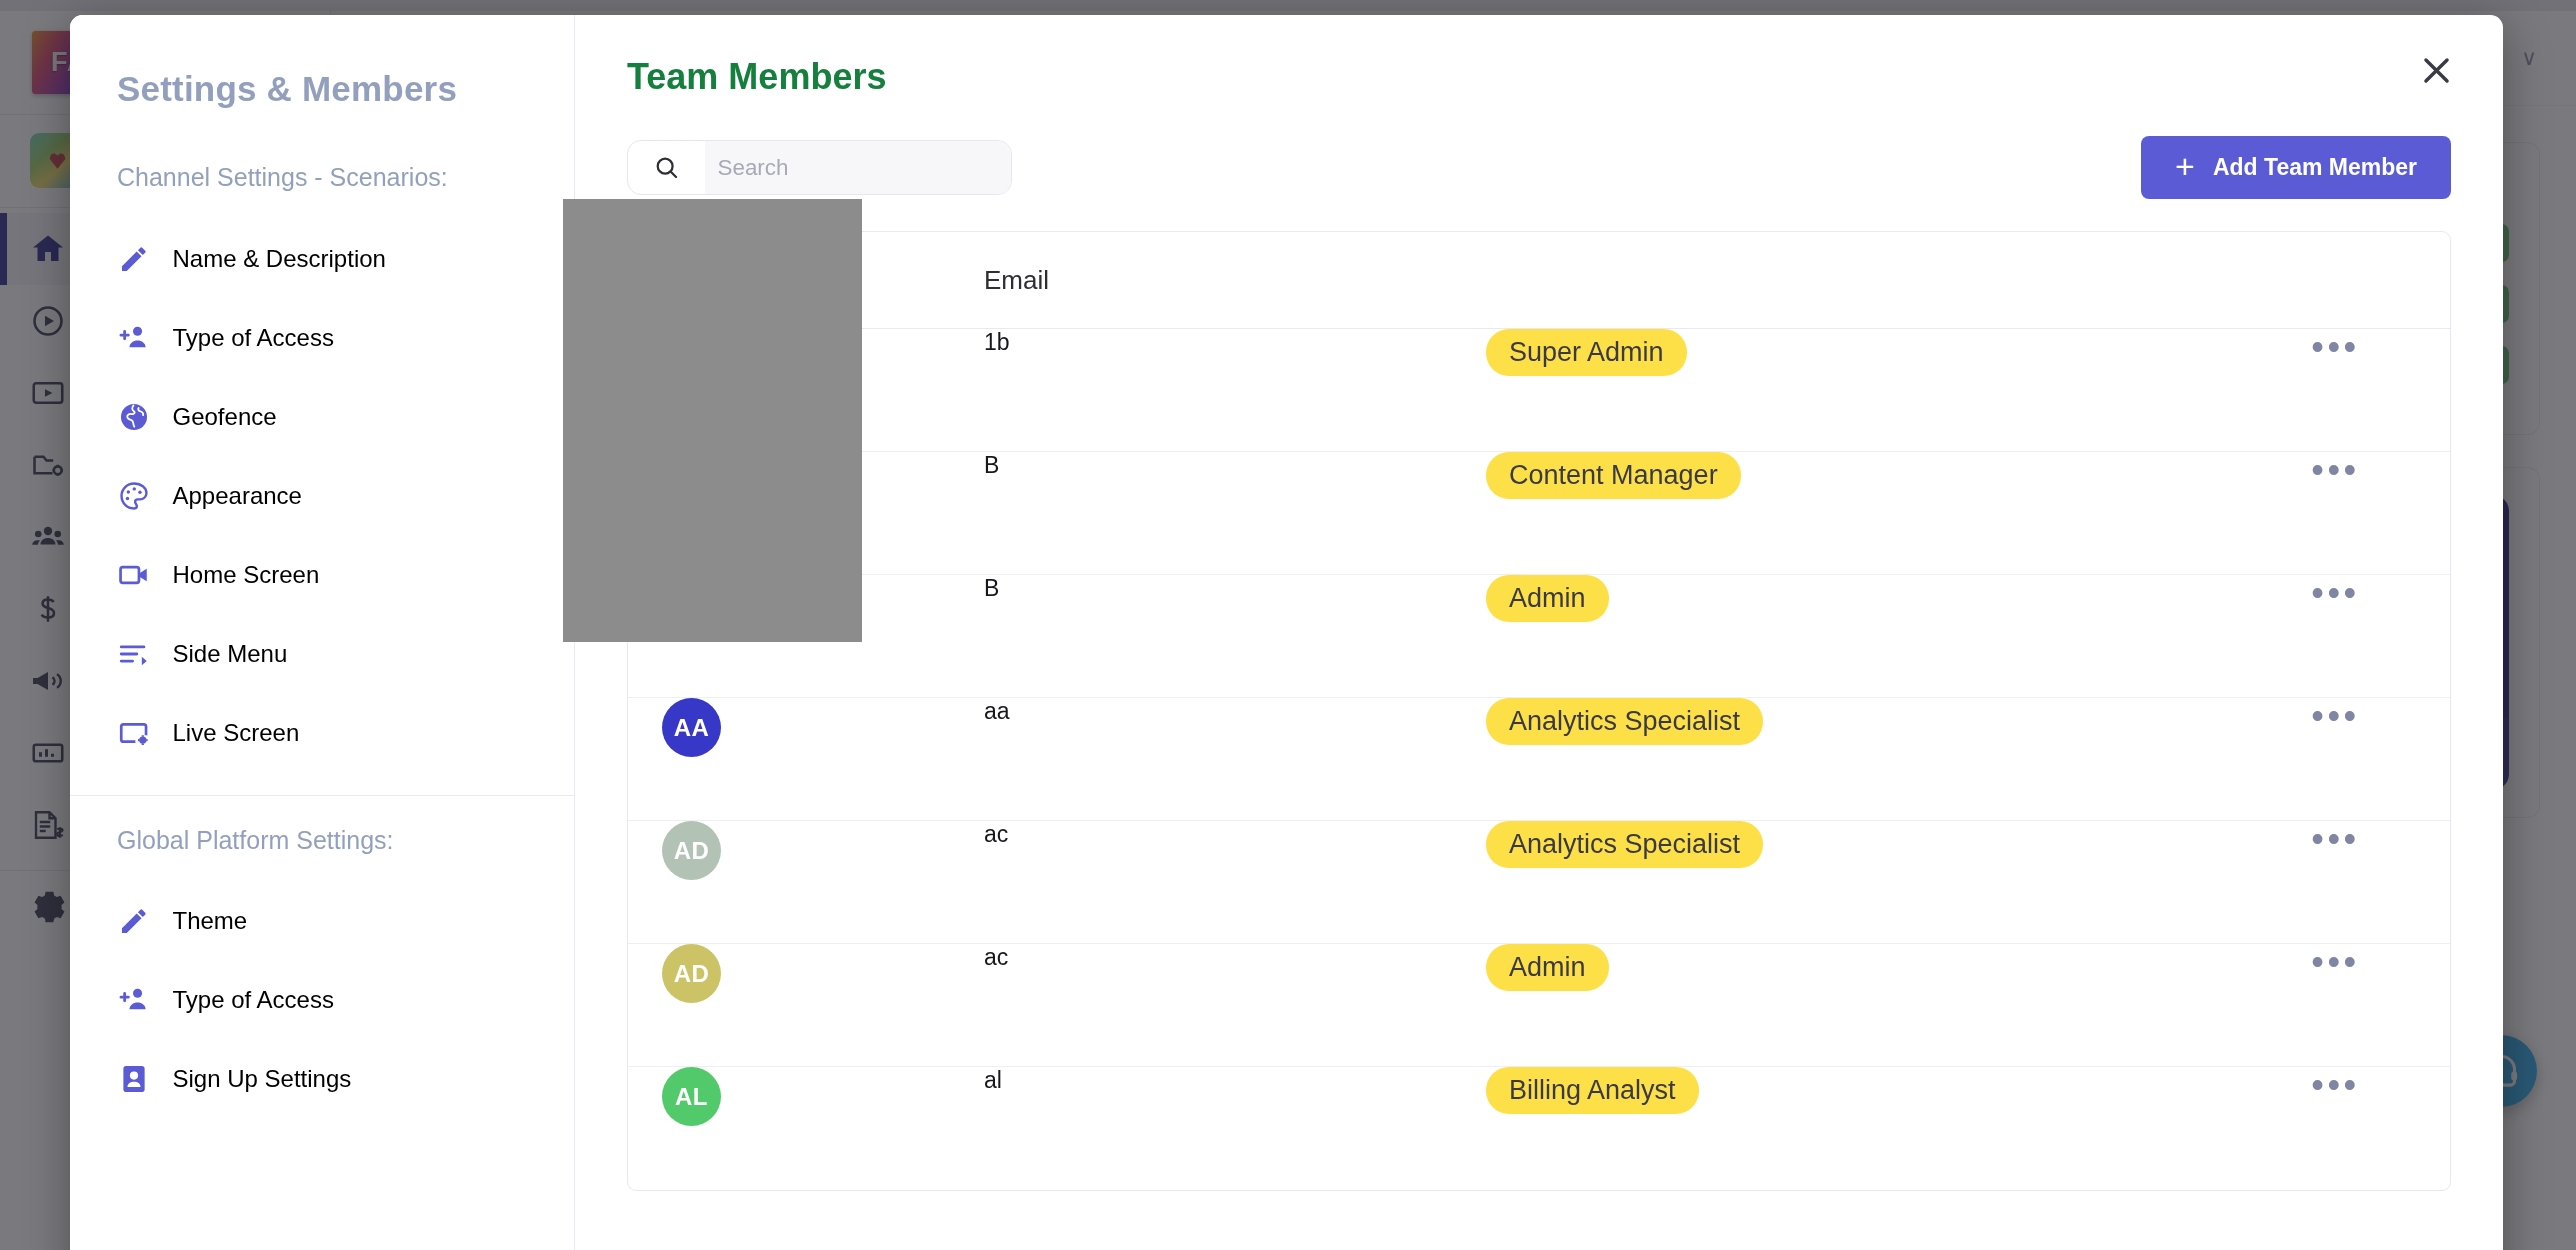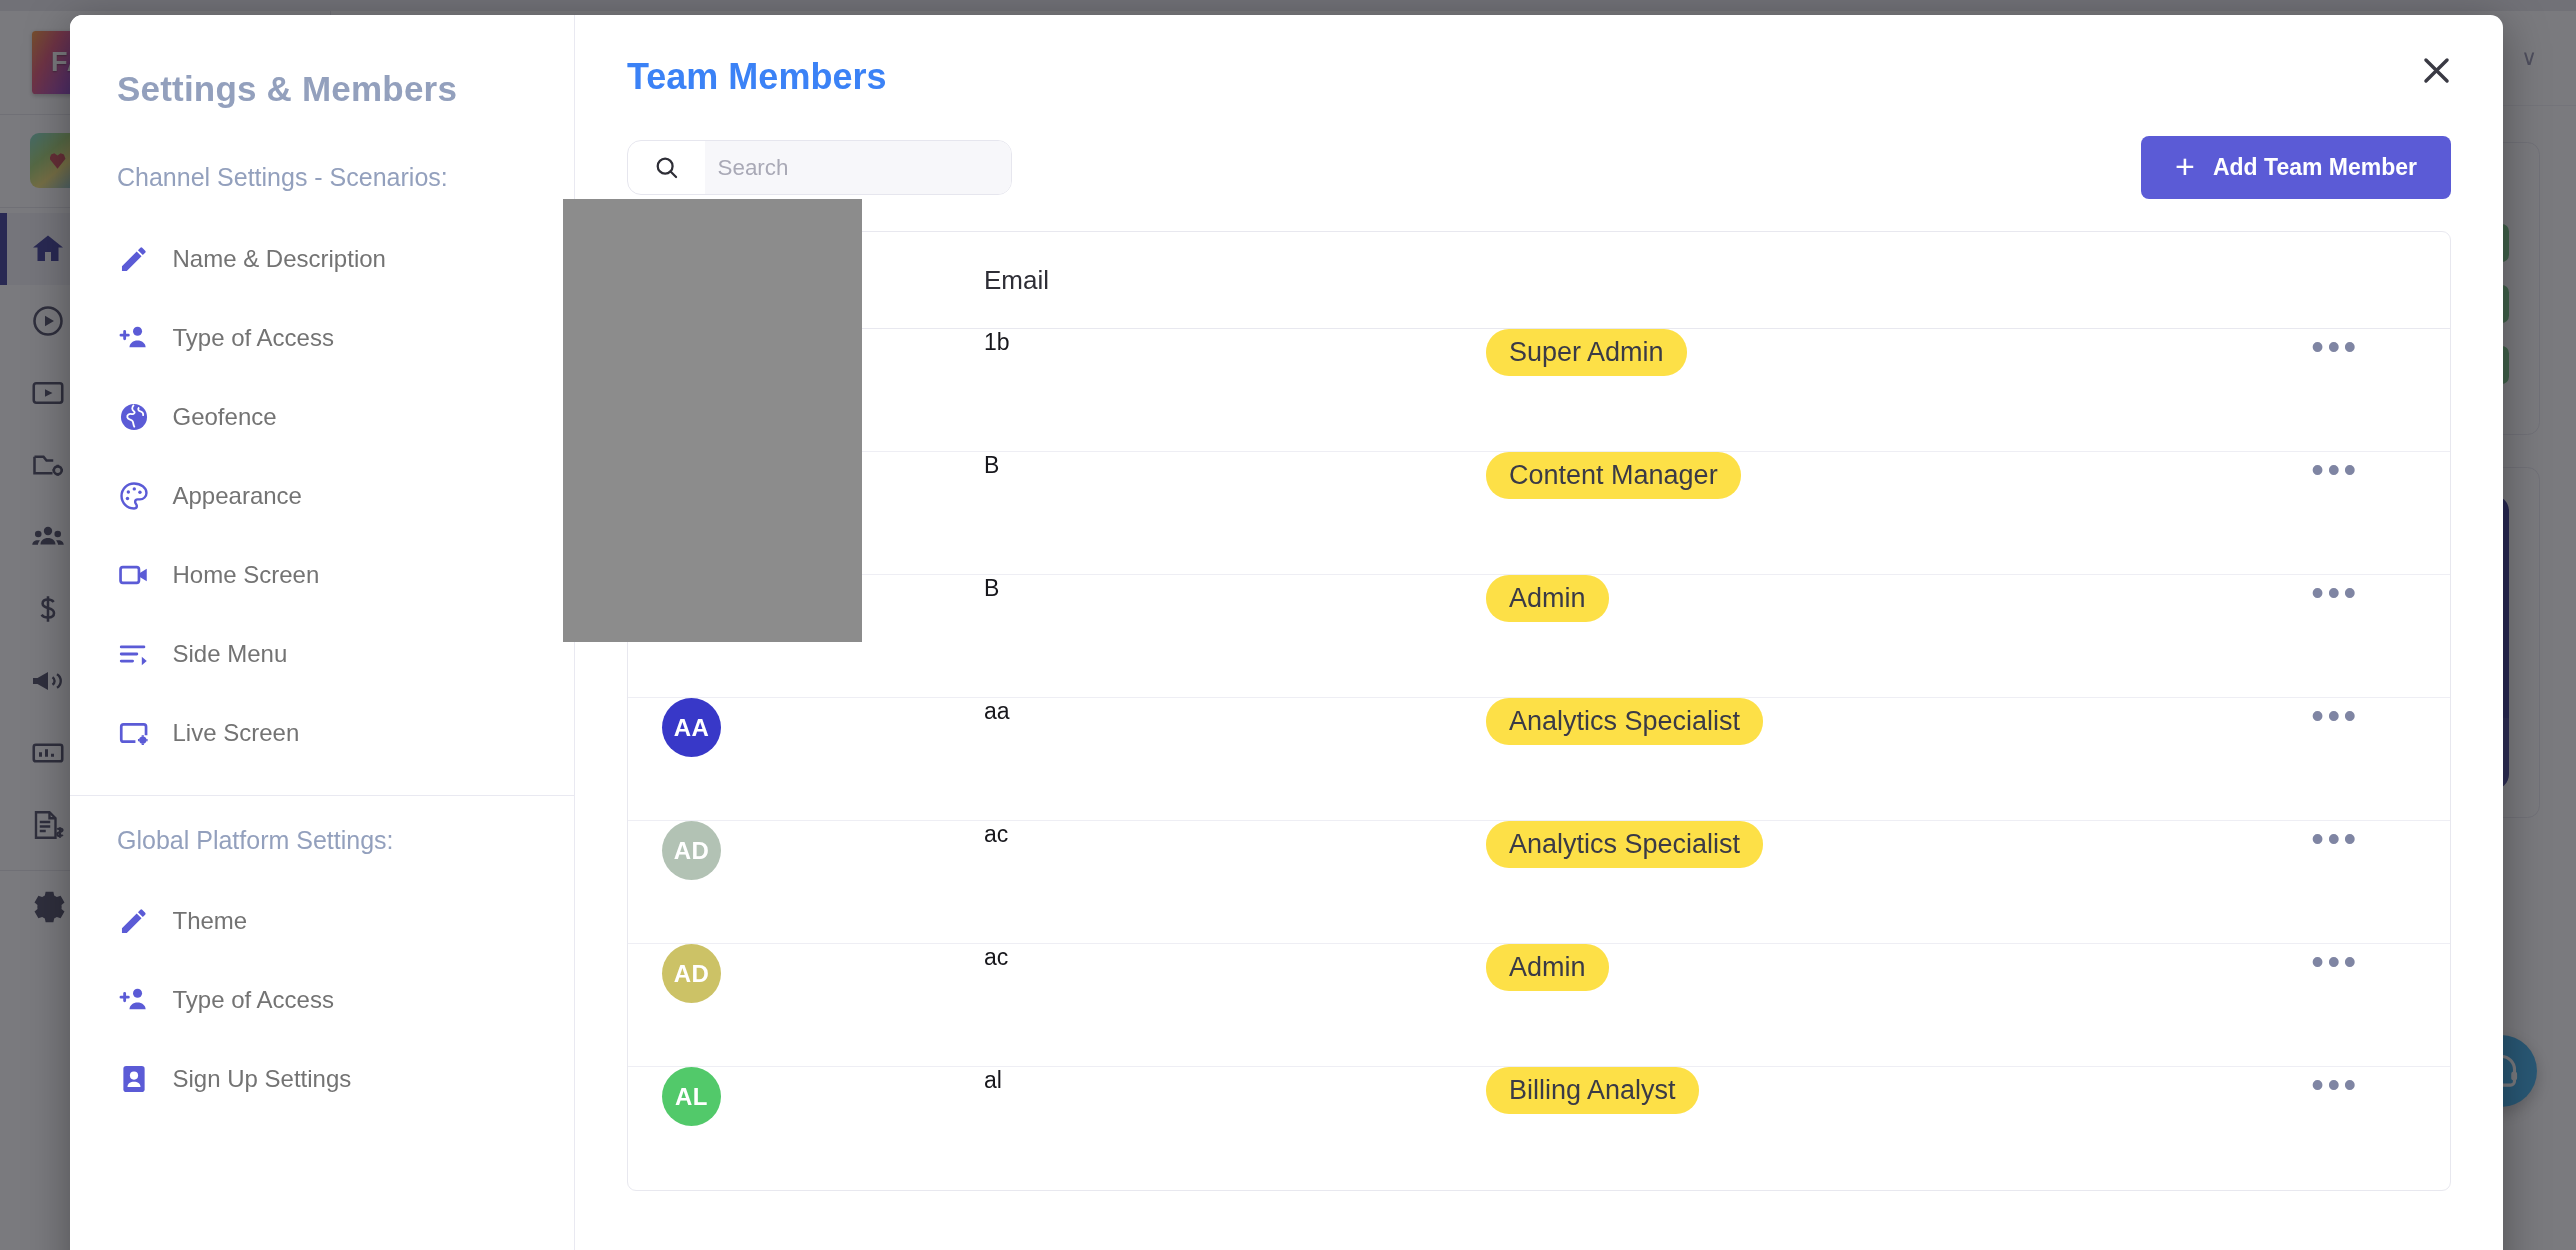--- a/index.html
+++ b/index.html
@@ -137,34 +137,34 @@
   #m-side-inner { padding: 54px 0 0 47px; }
   #m-title {
     font-size: 35px; font-weight: 700; color:#93a0bd; letter-spacing:0.2px;
     margin-bottom: 54px;
   }
   .m-group-label {
     font-size: 25px; color:#93a0bd; margin-bottom: 27px;
   }
   .m-item {
     display:flex; align-items:center; gap: 21.5px;
-    height: 79px; color:#737373; font-size: 24px;
+    height: 79px; color:#000000; font-size: 24px;
   }
   .m-item .m-ico { width: 34px; height: 34px; flex:0 0 34px; color:#5b5bd6; }
   .m-item .m-ico svg { width:100%; height:100%; display:block; }
   .m-divider {
     height:0.9px; background:#e9e9f1; margin: 23px 0 0 0;
     width: 505px; margin-left: -47px;
   }
   .m-group2 { padding-top: 30px; }
 
   
   #m-main { flex:1; padding: 41px 52px 0 52px; position:relative; }
   #m-main-title {
-    font-size: 36px; font-weight: 700; color:#3b82f6; margin-bottom: 38px;
+    font-size: 36px; font-weight: 700; color:#15803d; margin-bottom: 38px;
   }
   #m-close {
     position:absolute; right: 47px; top: 36px; width: 39px; height:39px; color:#3a3a44;
   }
   #m-close svg { width:100%; height:100%; }
 
   #m-toolbar { display:flex; align-items:center; justify-content:space-between; margin-bottom: 32px; }
   #m-search {
     display:flex; align-items:center; width: 385px; height: 55px;
     border: 0.9px solid #e6e6ee; border-radius: 14px; overflow:hidden;

